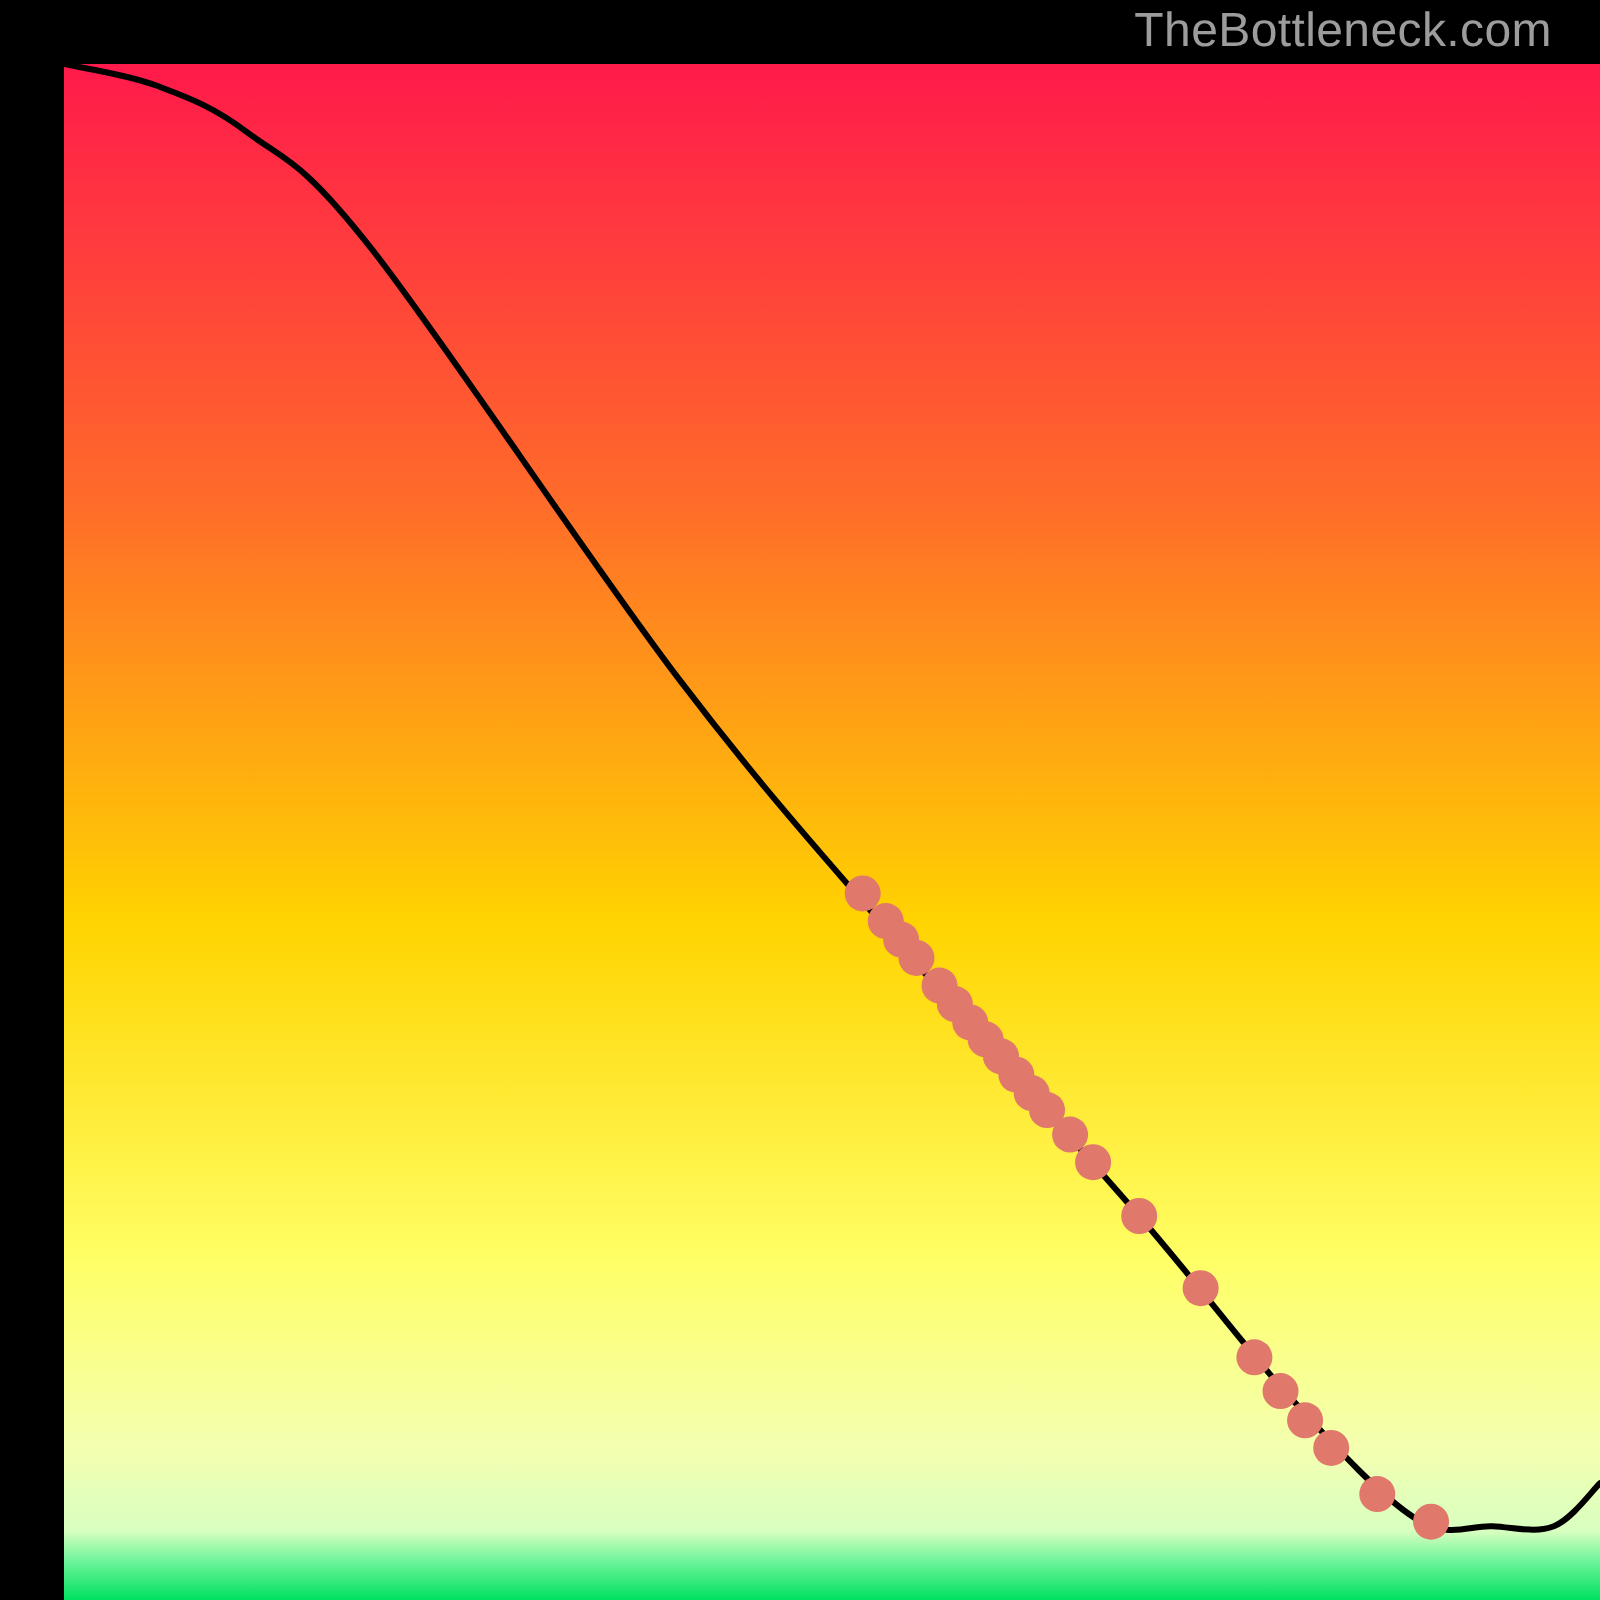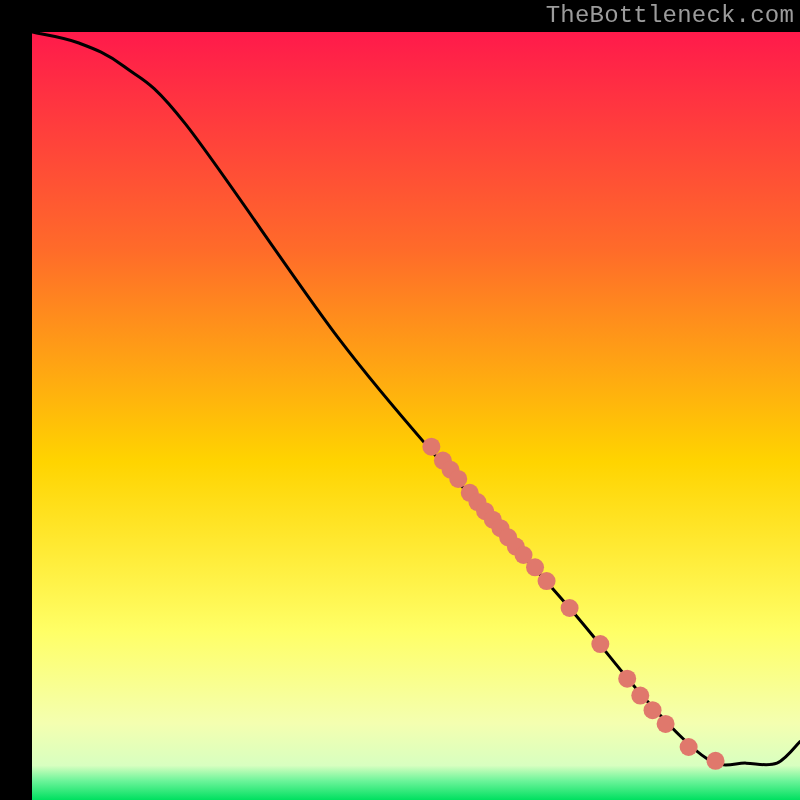--- a/index.html
+++ b/index.html
@@ -21,23 +21,23 @@
   .plot {
     position: absolute;
     left: 16px;
     top: 16px;
     width: 768px;
     height: 768px;
   }
   .watermark {
     position: absolute;
     top: 2px;
-    right: 6px;
+    right: 24px;
     color: #9c9c9c;
-    font-family: Liberation Mono, monospace;
+    font-family: Liberation Sans, sans-serif;
     font-size: 24px;
     letter-spacing: 0.2px;
     font-weight: 500;
   }
 </style>
 </head>
 <body>
 
 <div class="frame">
   <svg class="plot" viewBox="0 0 768 768" preserveAspectRatio="none">

